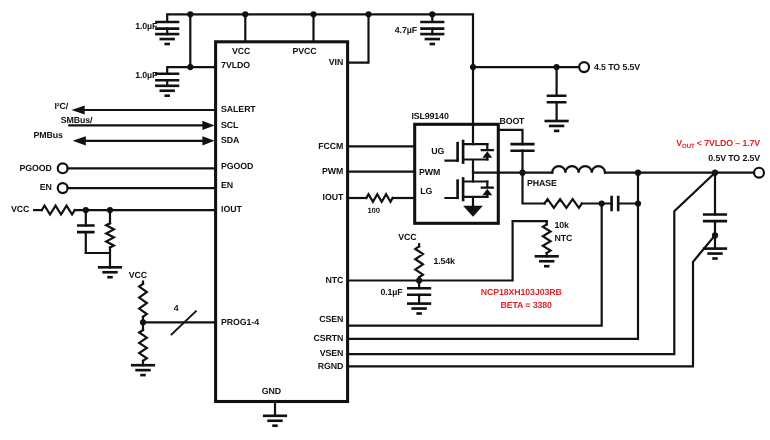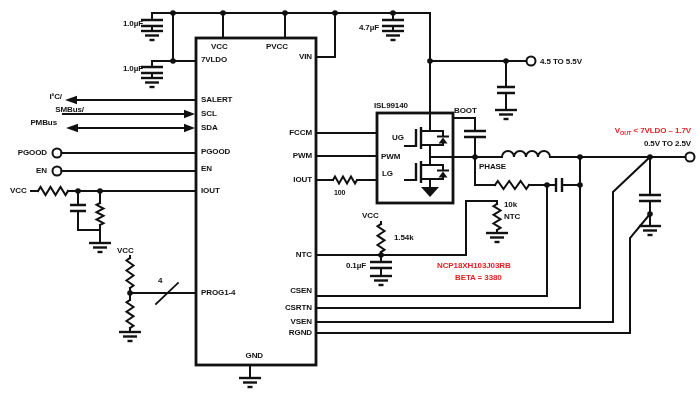--- a/index.html
+++ b/index.html
@@ -2,21 +2,21 @@
 <html style="--wire: #111111; --red: #e32227; --bg: #ffffff;"><head>
 <meta charset="utf-8">
 <style>
   html,body{margin:0;padding:0;background:#fff;}
   #stage{position:relative;width:700px;height:400px;background:var(--bg,#fff);overflow:hidden;
          font-family:"Liberation Sans",sans-serif;}
   #stage svg{position:absolute;left:0;top:0;}
   .lbl{position:absolute;font:bold 8px "Liberation Sans",sans-serif;color:#111;
        white-space:nowrap;letter-spacing:-0.1px;line-height:9px;}
   .rt{text-align:right;}
-  .ct{text-align:right;}
+  .ct{text-align:left;}
   .red{color:var(--red,#e32227);}
   .small{font-size:7px;}
   .sub{font-size:5.5px;vertical-align:-1.5px;letter-spacing:-0.1px;}
   .wire{stroke:var(--wire,#111);stroke-width:2;fill:none;stroke-linecap:square;}
   .thin{stroke-width:1.8;}
   .box{stroke:var(--wire,#111);stroke-width:2.8;fill:none;}
   .plate{stroke:var(--wire,#111);stroke-width:2.4;fill:none;stroke-linecap:butt;}
   .bar{stroke:var(--wire,#111);stroke-width:2.4;fill:none;}
   .fill{fill:var(--wire,#111);stroke:none;}
   .dot{fill:var(--wire,#111);}

